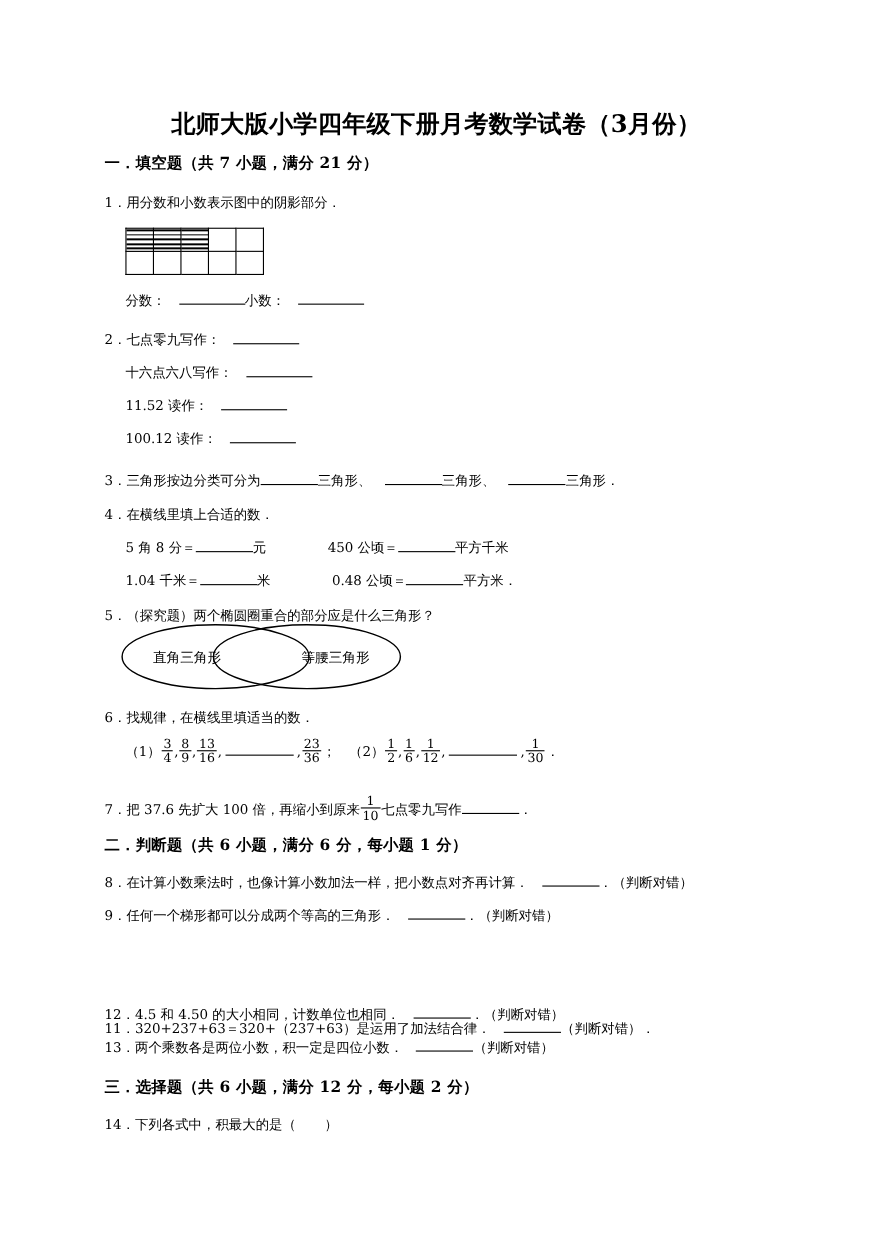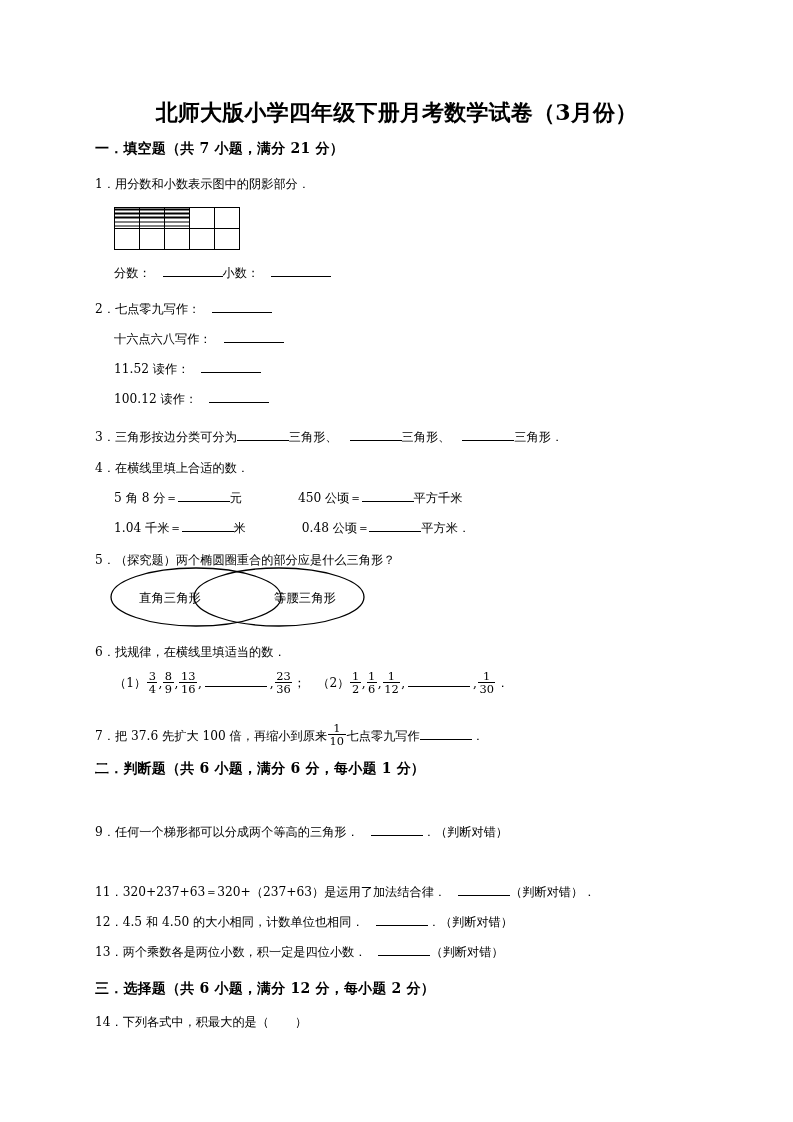--- a/index.html
+++ b/index.html
@@ -204,27 +204,30 @@
   <div class="q" style="left:114px; top:670px; font-size:12.2px;">
     <span>（1）</span><span class="frac"><span class="num">3</span><span class="den">4</span></span>,<span class="frac"><span class="num">8</span><span class="den">9</span></span>,<span class="frac"><span class="num">13</span><span class="den">16</span></span>,<span class="seq-blank"></span>,<span class="frac"><span class="num">23</span><span class="den">36</span></span><span>；</span><span class="sp-sm"></span><span>（2）</span><span class="frac"><span class="num">1</span><span class="den">2</span></span>,<span class="frac"><span class="num">1</span><span class="den">6</span></span>,<span class="frac"><span class="num">1</span><span class="den">12</span></span>,<span class="seq-blank"></span>,<span class="frac"><span class="num">1</span><span class="den">30</span></span><span>．</span>
   </div>
 
   <div class="q" style="left:95px; top:722px;">
     <span class="q-num">7．</span><span>把 37.6 先扩大 100 倍，再缩小到原来</span><span class="frac frac-inline"><span class="num">1</span><span class="den">10</span></span><span>七点零九写作</span><span class="blank b-md"></span><span>．</span>
   </div>
 
   <div class="section-head" style="top:760px;">二．判断题（共 6 小题，满分 6 分，每小题 1 分）</div>
 
+  <div class="q" style="left:95px; top:793px;">
+    <span class="q-num">8．</span><span>在计算小数乘法时，也像计算小数加法一样，把小数点对齐再计算．</span><span class="sp-sm"></span><span class="blank b-md"></span><span>．</span><span>（判断对错）</span>
+  </div>
 
   <div class="q" style="left:95px; top:823px;">
     <span class="q-num">9．</span><span>任何一个梯形都可以分成两个等高的三角形．</span><span class="sp-sm"></span><span class="blank b-md"></span><span>．</span><span>（判断对错）</span>
   </div>
 
 
-  <div class="q" style="left:95px; top:883px;">
+  <div class="q" style="left:95px; top:926px;">
     <span class="q-num">11．</span><span>320+237+63＝320+（237+63）是运用了加法结合律．</span><span class="sp-sm"></span><span class="blank b-md"></span><span>（判断对错）．</span>
   </div>
 
   <div class="q" style="left:95px; top:913px;">
     <span class="q-num">12．</span><span>4.5 和 4.50 的大小相同，计数单位也相同．</span><span class="sp-sm"></span><span class="blank b-md"></span><span>．</span><span>（判断对错）</span>
   </div>
 
   <div class="q" style="left:95px; top:943px;">
     <span class="q-num">13．</span><span>两个乘数各是两位小数，积一定是四位小数．</span><span class="sp-sm"></span><span class="blank b-md"></span><span>（判断对错）</span>
   </div>

